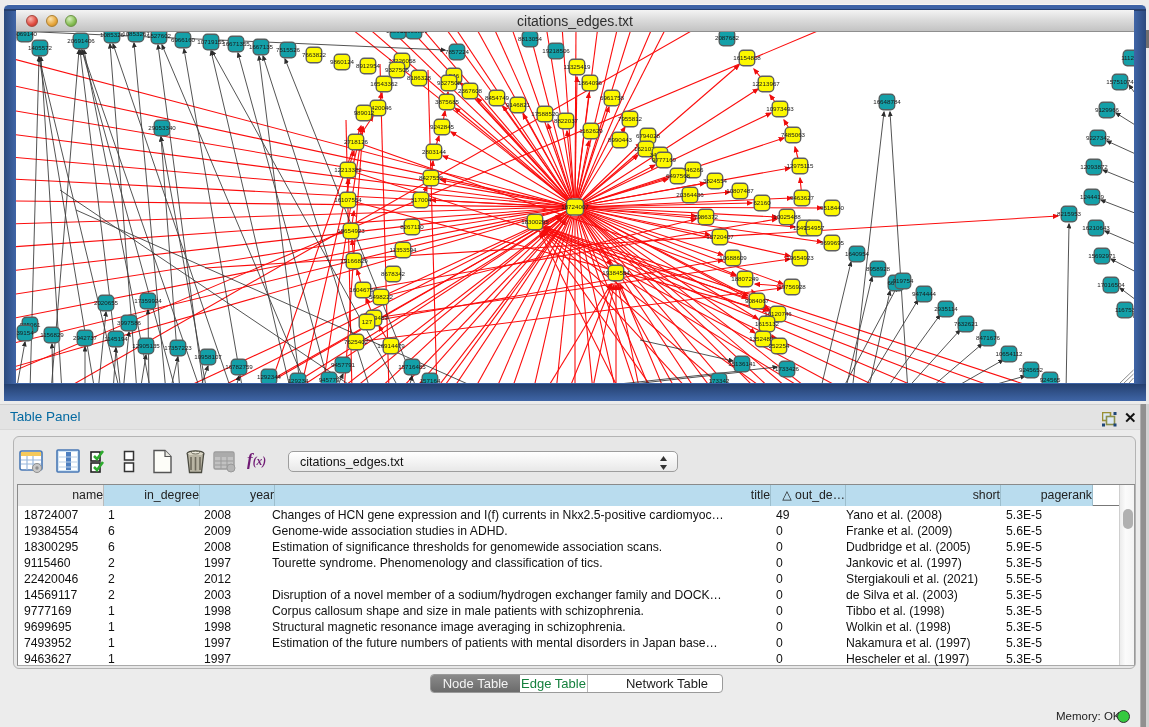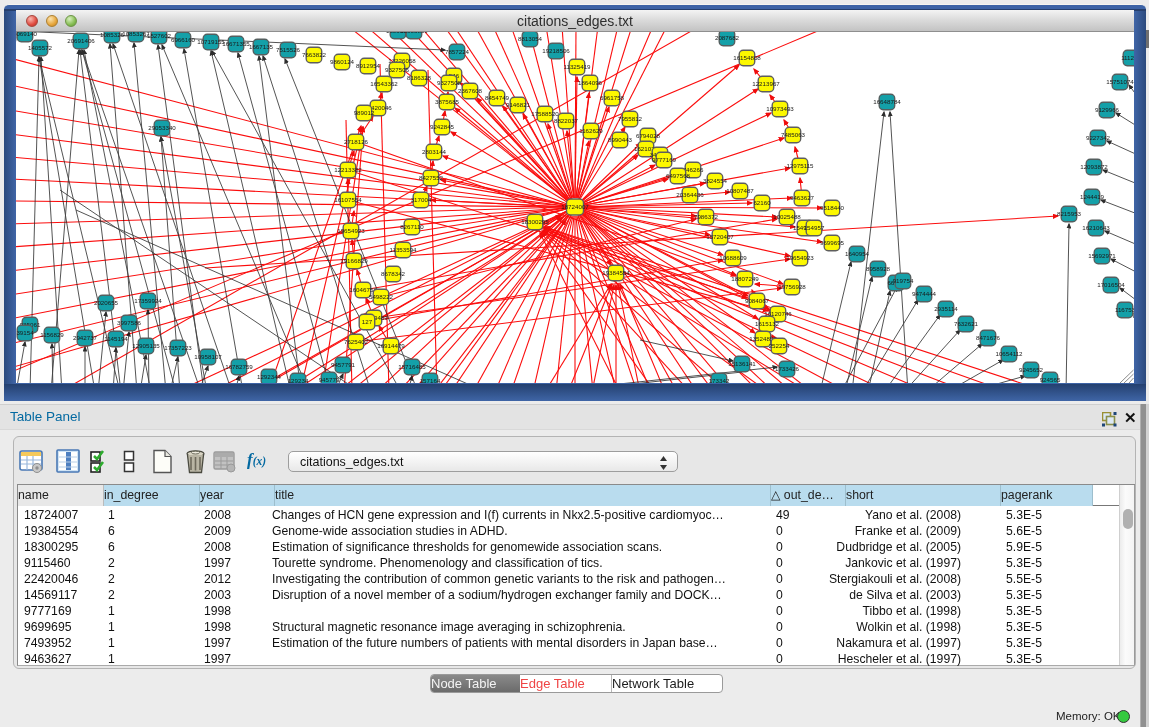--- a/index.html
+++ b/index.html
@@ -24,45 +24,45 @@
 #panelbar{left:0;top:404px;width:1149px;height:26px;background:#e3e3e3;border-top:1px solid #cfcfcf;border-bottom:1px solid #d8d8d8}
 #panelbar .t{position:absolute;left:10px;top:4px;font-size:13.5px;color:#0369a1}
 #floatic{left:1102px;top:7px;width:15px;height:15px}
 #closeic{left:1124px;top:6px;width:13px;height:13px;font-size:15px;font-weight:bold;color:#111;line-height:13px}
 #container{left:13px;top:436px;width:1123px;height:233px;background:#e7e7e7;border:1px solid #b4b4b4;border-radius:6px}
 #dropdown{left:288px;top:451px;width:390px;height:21px;background:linear-gradient(180deg,#ffffff,#e8e8e8);border:1px solid #9d9d9d;border-radius:5px}
 #dropdown .t{position:absolute;left:11px;top:3px;font-size:12.5px;color:#111}
 
 #table{left:17px;top:484px;width:1118px;height:182px;background:#fff;border:1px solid #8a8a8a;border-right:none;border-bottom:1px solid #aaa}
 #thead{position:absolute;left:0;top:0;width:1102px;height:21px;border-bottom:1px solid #777;font-size:12.3px;color:#222}
-#thead span{position:absolute;top:0;height:21px;line-height:21px;text-align:left;background:#b9dcee;border-right:1px solid #9dbecd}
+#thead span{position:absolute;top:0;height:21px;line-height:21px;text-align:right;background:#b9dcee;border-right:1px solid #9dbecd}
 #thead .h1{left:0;width:86px;background:#e8e8e8;border-right:1px solid #bbb}
 #thead .h2{left:86px;width:96px}
 #thead .h3{left:182px;width:75px}
 #thead .h4{left:257px;width:496px}
 #thead .h5{left:753px;width:75px}
 #thead .h6{left:828px;width:155px}
 #thead .h7{left:983px;width:92px}
 #tbody{position:absolute;left:0;top:22px;width:1102px;height:160px;font-size:12.2px;color:#111}
 .tr{position:relative;height:16px;line-height:16px;white-space:nowrap}
 .tr span{position:absolute;top:0;overflow:hidden}
 .c1{left:6px;width:82px}
 .c2{left:90px;width:90px}
 .c3{left:186px;width:70px}
 .c4{left:254px;width:490px}
 .c5{left:758px;width:68px}
-.c6{left:788px;width:155px;text-align:right}
+.c6{left:828px;width:155px;text-align:left}
 .c7{left:988px;width:88px}
 #vscroll{left:1119px;top:485px;width:16px;height:180px;background:linear-gradient(90deg,#ececec,#fbfbfb 40%,#f4f4f4);border-left:1px solid #cfcfcf;border-right:1px solid #9a9a9a}
 #vthumb{position:absolute;left:3px;top:24px;width:10px;height:20px;background:#b0b0b0;border-radius:5px}
 
 #tabs{left:430px;top:674px;width:293px;height:19px;border:1px solid #9a9a9a;border-radius:4px;background:#fff;font-size:13px}
-#tabs span{position:absolute;top:0;height:17px;line-height:17px;text-align:left}
+#tabs span{position:absolute;top:0;height:17px;line-height:17px;text-align:center}
 #tabs .s1{left:0;width:89px;background:linear-gradient(180deg,#8a8a8a,#6b6b6b);color:#f4f4f4;border-radius:3px 0 0 3px}
-#tabs .s2{left:89px;width:92px;color:#ef4444;border-right:1px solid #b7b7b7}
+#tabs .s2{left:89px;width:68px;color:#15803d;border-right:1px solid #b7b7b7}
 #tabs .s3{left:181px;width:110px;color:#1c1c1c}
 
 #mem{left:1056px;top:710px;font-size:11.5px;color:#222}
 #dot{left:1117px;top:710px;width:13px;height:13px;border-radius:50%;background:#35c93f;border:1.5px solid #333}
 #rstrip{left:1140px;top:404px;width:6px;height:323px;background:#909090;border-left:1px solid #b0b0b0}
 #rstrip2{left:1146px;top:404px;width:3px;height:323px;background:#d2d2d2}
 .ticon{position:absolute;top:449px;width:25px;height:25px}
 </style></head>
 <body>
 <div id="app">
@@ -659,21 +659,21 @@
     <path d="M4.5 6l2 17.5h12L20.5 6" fill="#b9b5a4" stroke="#4a4a40" stroke-width="1.3"></path>
     <path d="M8 8v13M12.5 8v13.5M17 8v13" stroke="#6e6a5c" stroke-width="1.6"></path>
     <ellipse cx="12.5" cy="3.6" rx="4" ry="1.4" fill="#efece0" stroke="#6a6a5a" stroke-width="1"></ellipse>
   </svg>
   <svg class="ticon" style="left:212px" viewBox="0 0 25 25">
     <rect x="2" y="3" width="20" height="17" rx="1.5" fill="#c2c2c2" stroke="#9b9b9b" stroke-width="1.4"></rect>
     <rect x="3" y="4" width="18" height="4" fill="#ababab"></rect>
     <path d="M3 12h18M3 16h18M9 8v12M15 8v12" stroke="#9b9b9b" stroke-width="1"></path>
     <circle cx="19" cy="19" r="4" fill="#b5b5b5" stroke="#9a9a9a"></circle>
   </svg>
-  <div class="abs" style="left:247px;top:450px;font-size:17px;color:#0369a1;font-family:'Liberation Serif',serif;font-style:italic;font-weight:bold">f<span style="font-size:11.5px;font-weight:bold">(x)</span></div>
+  <div class="abs" style="left:247px;top:450px;font-size:17px;color:#701a75;font-family:'Liberation Serif',serif;font-style:italic;font-weight:bold">f<span style="font-size:11.5px;font-weight:bold">(x)</span></div>
 
   <div id="dropdown" class="abs">
     <div class="t">citations_edges.txt</div>
     <svg style="position:absolute;right:9px;top:3.5px" width="9" height="14" viewBox="0 0 9 14">
       <path d="M4.5 0L8 5H1z" fill="#333"></path>
         <path d="M4.5 14L8 9H1z" fill="#333"></path>
     </svg>
   </div>
 
   <div id="table" class="abs">
@@ -720,38 +720,38 @@
           <span class="c3">1997</span>
           <span class="c4">Tourette syndrome. Phenomenology and classification of tics.</span>
           <span class="c5">0</span>
           <span class="c6">Jankovic et al. (1997)</span>
           <span class="c7">5.3E-5</span>
         </div>
 <div class="tr">
           <span class="c1">22420046</span>
           <span class="c2">2</span>
           <span class="c3">2012</span>
-          <span class="c4">Investigating the contribution of common genetic variants to the risk and pathogen…</span>
-          <span class="c5">0</span>
-          <span class="c6">Stergiakouli et al. (2008)</span>
+          <span class="c5">0</span>
+          <span class="c6">Stergiakouli et al. (2021)</span>
           <span class="c7">5.5E-5</span>
         </div>
 <div class="tr">
           <span class="c1">14569117</span>
           <span class="c2">2</span>
           <span class="c3">2003</span>
           <span class="c4">Disruption of a novel member of a sodium/hydrogen exchanger family and DOCK…</span>
           <span class="c5">0</span>
           <span class="c6">de Silva et al. (2003)</span>
           <span class="c7">5.3E-5</span>
         </div>
 <div class="tr">
           <span class="c1">9777169</span>
           <span class="c2">1</span>
           <span class="c3">1998</span>
+          <span class="c4">Corpus callosum shape and size in male patients with schizophrenia.</span>
           <span class="c5">0</span>
           <span class="c6">Tibbo et al. (1998)</span>
           <span class="c7">5.3E-5</span>
         </div>
 <div class="tr">
           <span class="c1">9699695</span>
           <span class="c2">1</span>
           <span class="c3">1998</span>
           <span class="c4">Structural magnetic resonance image averaging in schizophrenia.</span>
           <span class="c5">0</span>

